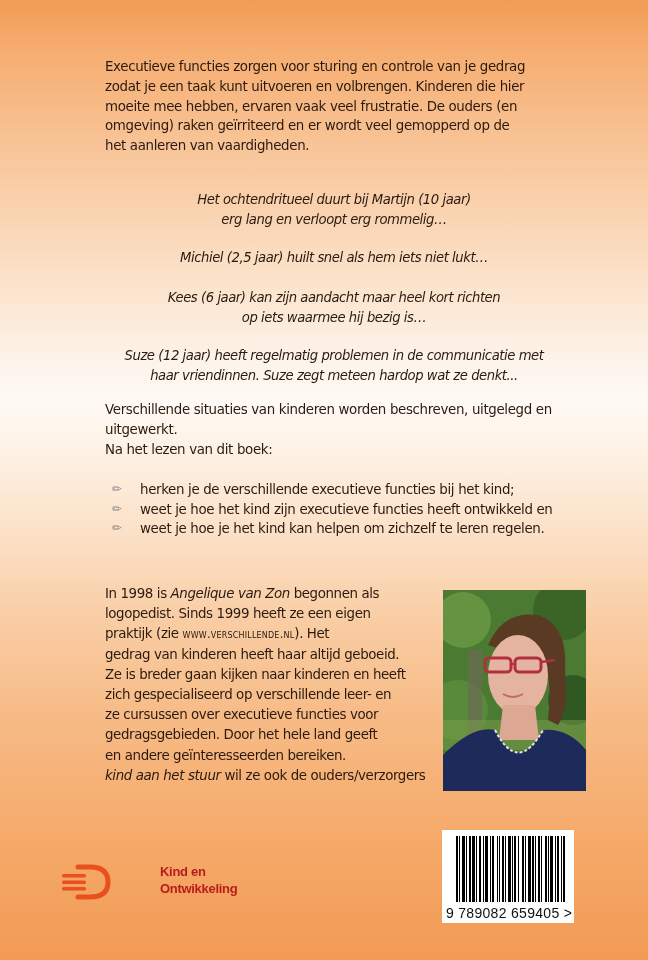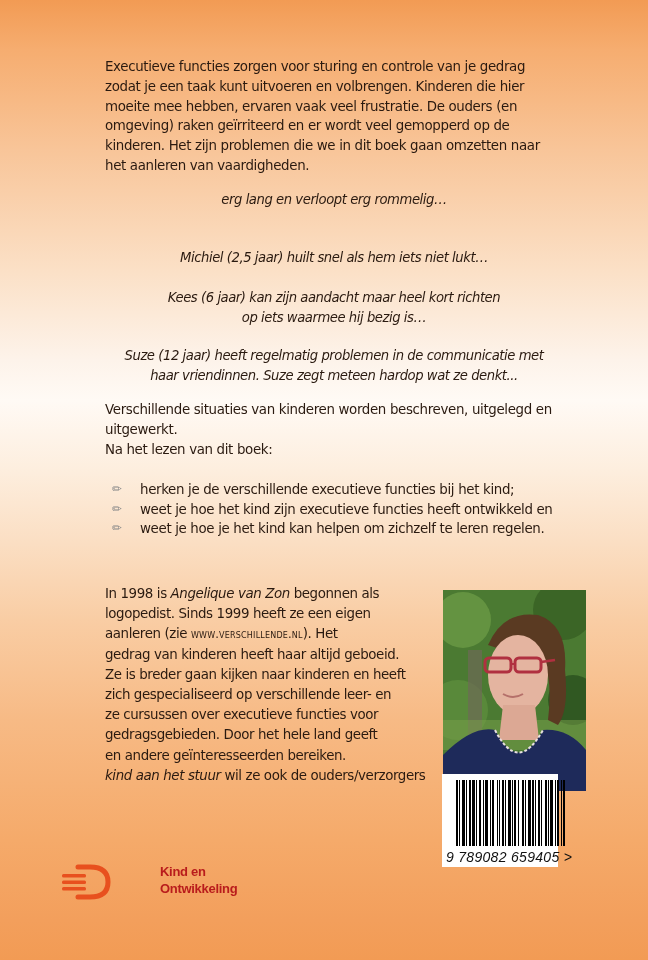--- a/index.html
+++ b/index.html
@@ -80,25 +80,24 @@
     left: 443px;
     top: 590px;
     width: 143px;
     height: 201px;
     overflow: hidden;
     background: linear-gradient(135deg, #3e6b2a 0%, #5a8c3a 35%, #2f5520 70%, #4d7a31 100%);
   }
   .barcode-box {
     position: absolute;
     left: 442px;
-    top: 774px;
-    width: 116px;
+    top: 830px;
+    width: 132px;
     height: 93px;
     background: #ffffff;
-    font-style: italic;
   }
   .bars {
     position: absolute;
     left: 14px;
     top: 6px;
     width: 118px;
     height: 66px;
     display: flex;
     align-items: stretch;
   }
@@ -135,25 +134,25 @@
   .logo-text span { display: block; }
 </style>
 </head>
 <body>
 
 <div class="para" style="top:57px;">
   <div>Executieve functies zorgen voor sturing en controle van je gedrag</div>
   <div>zodat je een taak kunt uitvoeren en volbrengen. Kinderen die hier</div>
   <div>moeite mee hebben, ervaren vaak veel frustratie. De ouders (en</div>
   <div>omgeving) raken geïrriteerd en er wordt veel gemopperd op de</div>
-  <div>kinderen. Het zijn problemen die we in dit boek gaan omzetten naar</div>
   <div>het aanleren van vaardigheden.</div>
 </div>
 
 <div class="quote" style="top:190px;">
+  <span>Het ochtendritueel duurt bij Martijn (10 jaar)</span>
   <span>erg lang en verloopt erg rommelig…</span>
 </div>
 <div class="quote" style="top:248px;">
   <span>Michiel (2,5 jaar) huilt snel als hem iets niet lukt…</span>
 </div>
 <div class="quote" style="top:288px;">
   <span>Kees (6 jaar) kan zijn aandacht maar heel kort richten</span>
   <span>op iets waarmee hij bezig is…</span>
 </div>
 <div class="quote" style="top:346px;">
@@ -179,21 +178,21 @@
   </li>
   <li>
     <span class="bullet">✏</span>
     <span>weet je hoe je het kind kan helpen om zichzelf te leren regelen.</span>
   </li>
 </ul>
 
 <div class="bio">
   <span class="line"><span>In 1998 is </span><em>Angelique van Zon</em><span> begonnen als</span></span>
   <span class="line">logopedist. Sinds 1999 heeft ze een eigen</span>
-  <span class="line"><span>aanleren (zie </span><span class="smallcaps">www.verschillende.nl</span><span>). Het</span></span>
+  <span class="line"><span>praktijk (zie </span><span class="smallcaps">www.verschillende.nl</span><span>). Het</span></span>
   <span class="line">gedrag van kinderen heeft haar altijd geboeid.</span>
   <span class="line">Ze is breder gaan kijken naar kinderen en heeft</span>
   <span class="line">zich gespecialiseerd op verschillende leer- en</span>
   <span class="line">ze cursussen over executieve functies voor</span>
   <span class="line">gedragsgebieden. Door het hele land geeft</span>
   <span class="line">en andere geïnteresseerden bereiken.</span>
   <span class="line"><em>kind aan het stuur</em><span> wil ze ook de ouders/verzorgers</span></span>
 </div>
 
 <div class="photo" title="Portrait photo of Angelique van Zon">

